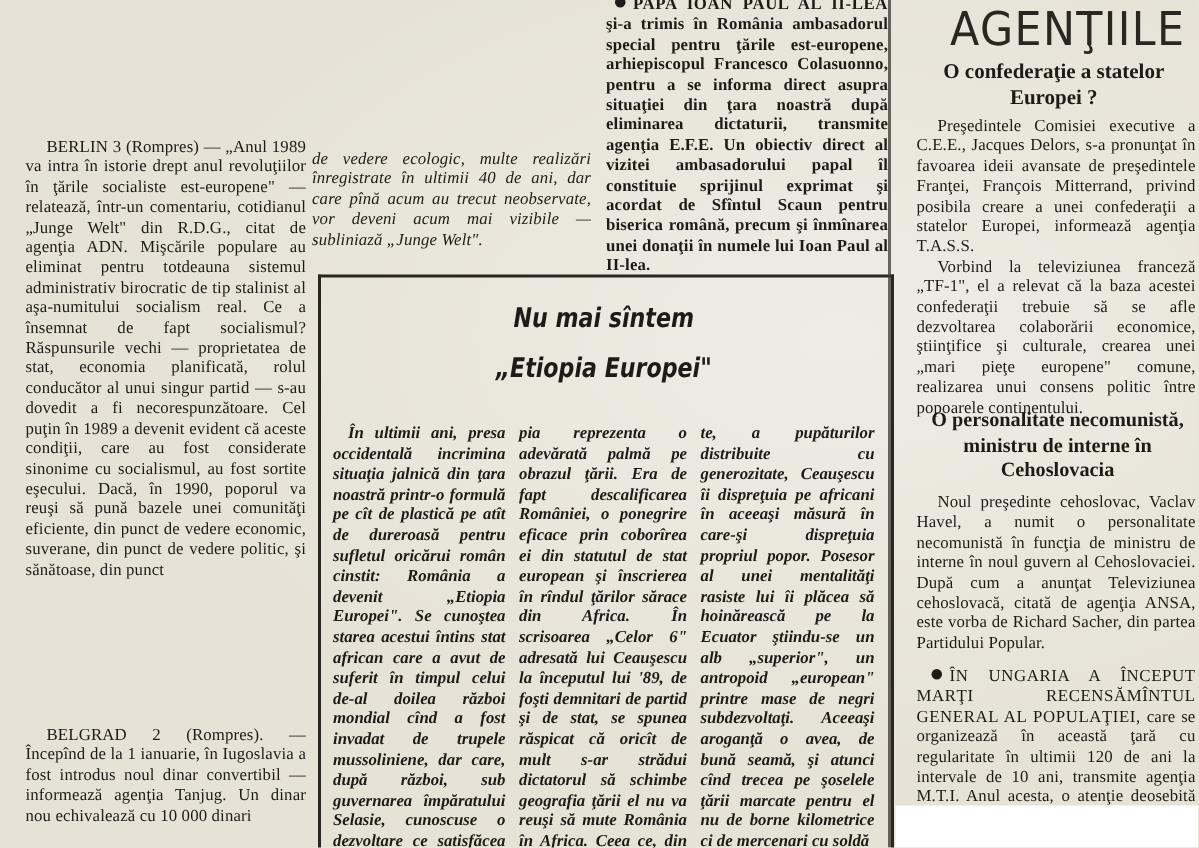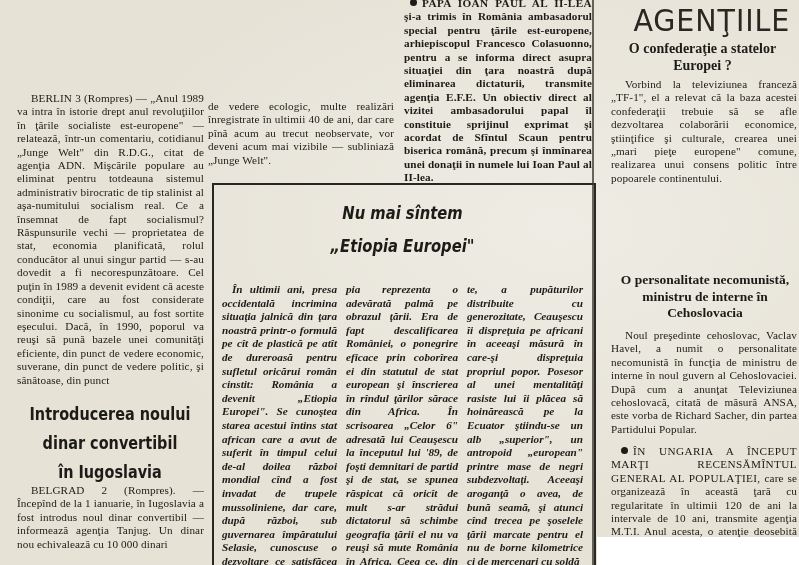--- a/index.html
+++ b/index.html
@@ -29,35 +29,30 @@
 <body>
 
 <div class="page">
 
 
   <div class="blk body-text" style="left:17px; top:92px; width:187px;">
     <p>BERLIN 3 (Rompres) — „Anul 1989 va intra în istorie drept anul revoluţiilor în ţările socialiste est-europene" — relatează, într-un comentariu, cotidianul „Junge Welt" din R.D.G., citat de agenţia ADN. Mişcările populare au eliminat pentru totdeauna sistemul administrativ birocratic de tip stalinist al aşa-numitului socialism real. Ce a însemnat de fapt socialismul? Răspunsurile vechi — proprietatea de stat, economia planificată, rolul conducător al unui singur partid — s-au dovedit a fi necorespunzătoare. Cel puţin în 1989 a devenit evident că aceste condiţii, care au fost considerate sinonime cu socialismul, au fost sortite eşecului. Dacă, în 1990, poporul va reuşi să pună bazele unei comunităţi eficiente, din punct de vedere economic, suverane, din punct de vedere politic, şi sănătoase, din punct</p>
   </div>
 
   <div class="blk body-text" style="left:208px; top:100px; width:186px;">
-    <p style="text-indent:0;">de vedere ecologic, multe realizări înregistrate în ultimii 40 de ani, dar care pînă acum au trecut neobservate, vor deveni acum mai vizibile — subliniază „Junge Welt".</p>
+    <p style="text-indent:0;font-style:italic;">de vedere ecologic, multe realizări înregistrate în ultimii 40 de ani, dar care pînă acum au trecut neobservate, vor deveni acum mai vizibile — subliniază „Junge Welt".</p>
   </div>
 
   <div class="blk body-text" style="left:404px; top:-3px; width:188px; font-weight:bold;">
     <p style="text-indent:6px;">
       <span class="bullet"></span><span class="caps">PAPA IOAN PAUL AL II-LEA</span>
       <span>şi-a trimis în România ambasadorul special pentru ţările est-europene, arhiepiscopul Francesco Colasuonno, pentru a se informa direct asupra situaţiei din ţara noastră după eliminarea dictaturii, transmite agenţia E.F.E. Un obiectiv direct al vizitei ambasadorului papal îl constituie sprijinul exprimat şi acordat de Sfîntul Scaun pentru biserica română, precum şi înmînarea unei donaţii în numele lui Ioan Paul al II-lea.</span>
     </p>
   </div>
 
-  <div class="blk head-sans" style="left:10px; top:400px; width:200px; font-size:17px; line-height:29px;">
-    <div style="transform:scaleX(0.85);">Introducerea noului</div>
-    <div style="transform:scaleX(0.85);">dinar convertibil</div>
-    <div style="transform:scaleX(0.85);">în Iugoslavia</div>
-  </div>
 
   <div class="blk body-text" style="left:17px; top:484px; width:187px;">
     <p>BELGRAD 2 (Rompres). — Începînd de la 1 ianuarie, în Iugoslavia a fost introdus noul dinar convertibil — informează agenţia Tanjug. Un dinar nou echivalează cu 10 000 dinari</p>
   </div>
 
   <div class="frame"></div>
 
   <div class="blk head-sans" style="left:215px; top:196px; width:375px; font-size:18px; line-height:33px; font-style:italic;">
     <div style="transform:scaleX(0.82);">Nu mai sîntem</div>
     <div style="transform:scaleX(0.82);">„Etiopia Europei"</div>
@@ -77,29 +72,30 @@
 
   <div class="blk" style="left:627px; top:2px; width:160px; font-family:'DejaVu Sans','Liberation Sans',sans-serif; font-size:31px; letter-spacing:1px; color:#2a2722; text-align:center; transform:scaleX(0.92);">
     <span>AGENŢIILE</span>
   </div>
 
   <div class="blk bold-serif" style="left:620px; top:40px; width:165px; font-size:14px; line-height:17px;">
     <span>O confederaţie a statelor Europei ?</span>
   </div>
 
   <div class="blk body-text" style="left:611px; top:78px; width:186px;">
+    <p>Preşedintele Comisiei executive a C.E.E., Jacques Delors, s-a pronunţat în favoarea ideii avansate de preşedintele Franţei, François Mitterrand, privind posibila creare a unei confederaţii a statelor Europei, informează agenţia T.A.S.S.</p>
     <p>Vorbind la televiziunea franceză „TF-1", el a relevat că la baza acestei confederaţii trebuie să se afle dezvoltarea colaborării economice, ştiinţifice şi culturale, crearea unei „mari pieţe europene" comune, realizarea unui consens politic între popoarele continentului.</p>
   </div>
 
   <div class="blk bold-serif" style="left:611px; top:272px; width:188px; font-size:13.5px; line-height:16.5px;">
     <span>O personalitate necomunistă, ministru de interne în Cehoslovacia</span>
   </div>
 
   <div class="blk body-text" style="left:611px; top:329px; width:186px;">
-    <p>Noul preşedinte cehoslovac, Vaclav Havel, a numit o personalitate necomunistă în funcţia de ministru de interne în noul guvern al Cehoslovaciei. După cum a anunţat Televiziunea cehoslovacă, citată de măsură ANSA, este vorba de Richard Sacher, din partea Partidului Popular.</p>
+    <p>Noul preşedinte cehoslovac, Vaclav Havel, a numit o personalitate necomunistă în funcţia de ministru de interne în noul guvern al Cehoslovaciei. După cum a anunţat Televiziunea cehoslovacă, citată de agenţia ANSA, este vorba de Richard Sacher, din partea Partidului Popular.</p>
   </div>
 
   <div class="blk body-text" style="left:611px; top:445px; width:186px;">
     <p style="text-indent:10px;">
       <span class="bullet"></span><span class="caps">ÎN UNGARIA A ÎNCEPUT MARŢI RECENSĂMÎNTUL GENERAL AL POPULAŢIEI,</span>
       <span>care se organizează în această ţară cu regularitate în ultimii 120 de ani la intervale de 10 ani, transmite agenţia M.T.I. Anul acesta, o atenţie deosebită va fi</span>
     </p>
   </div>
 
   <div class="torn"></div>

